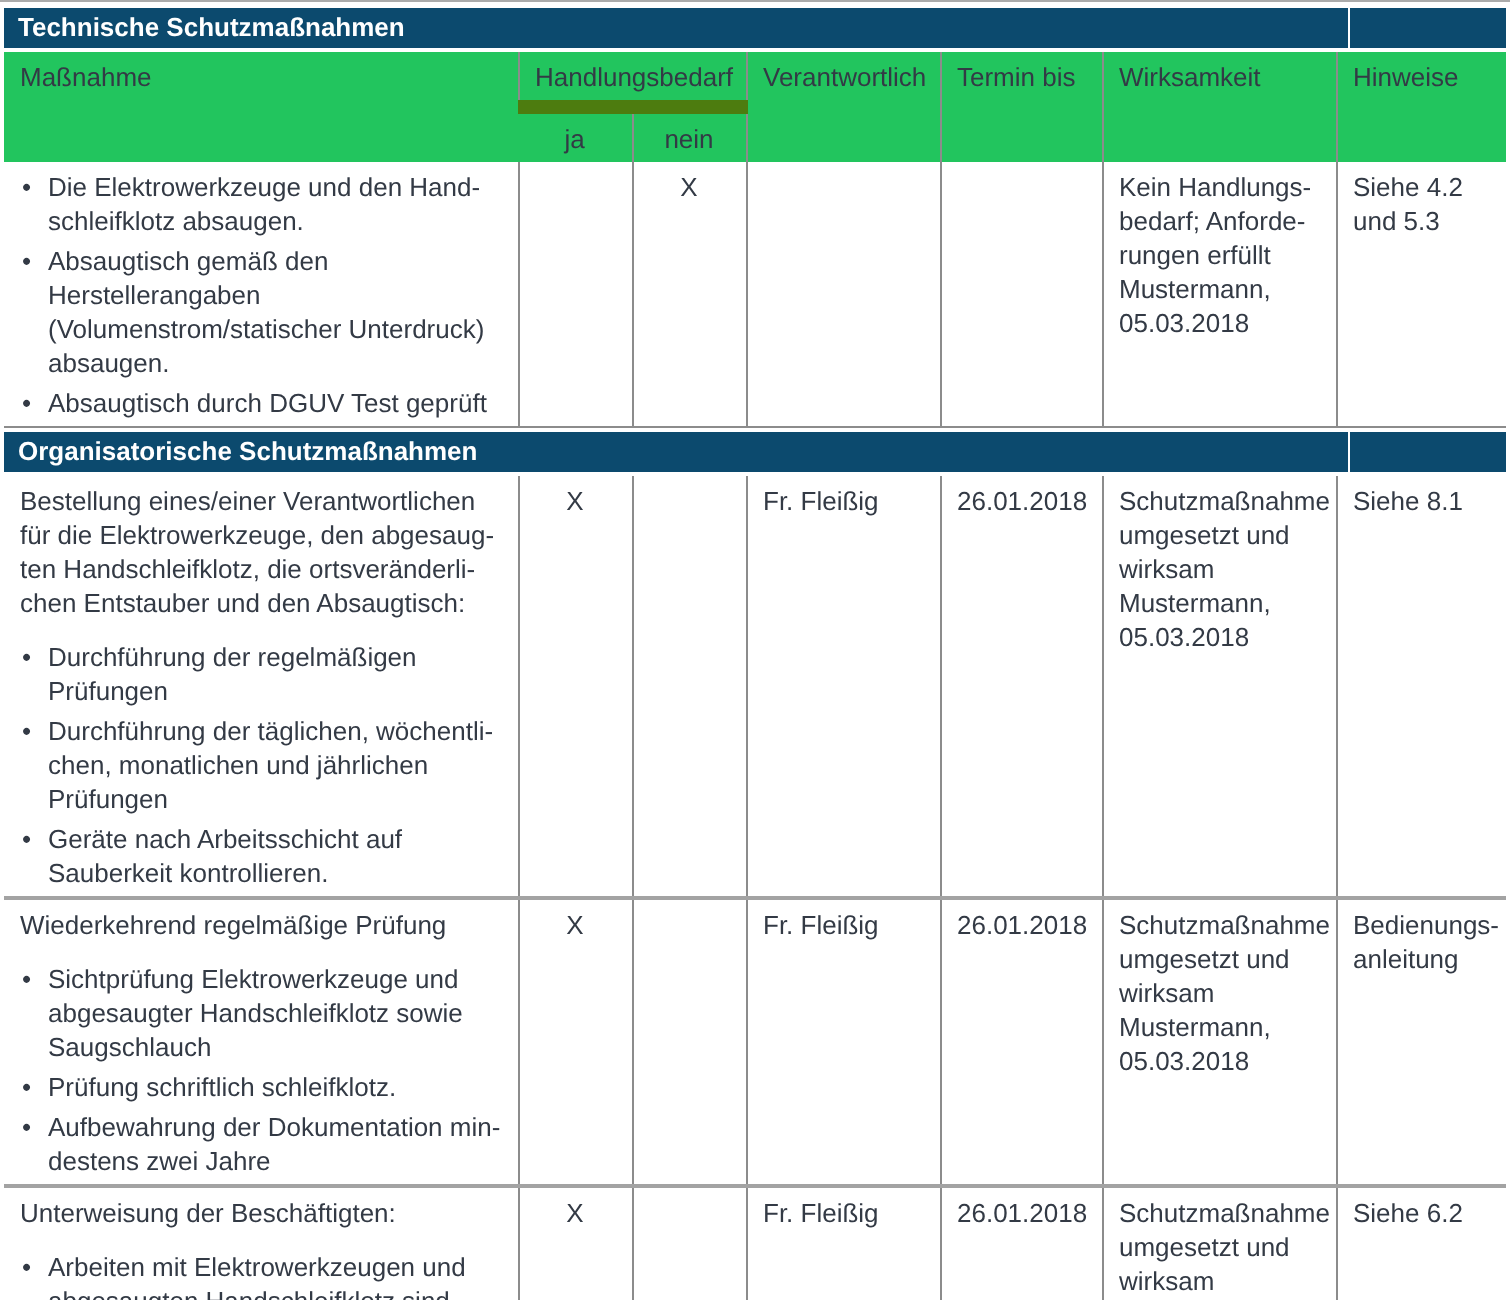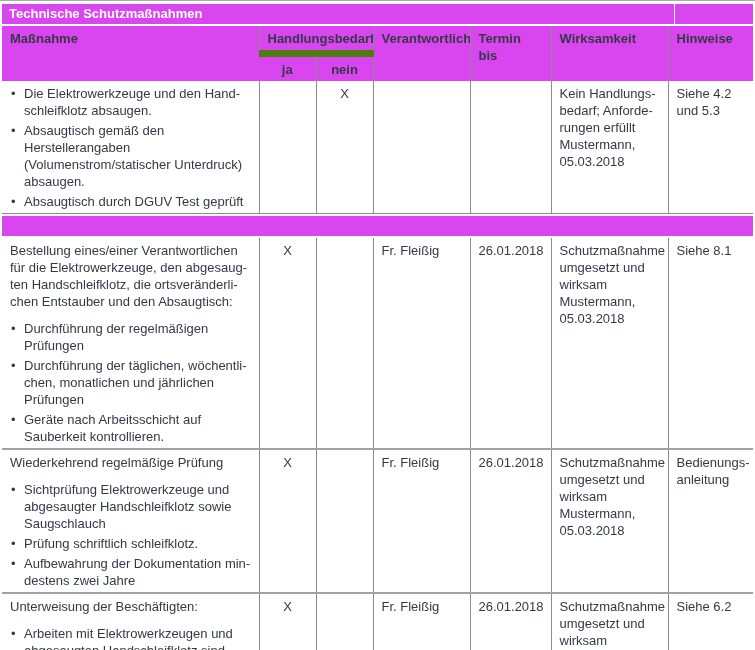--- a/index.html
+++ b/index.html
@@ -9,21 +9,21 @@
     color:#333a45;
     -webkit-font-smoothing:antialiased;
   }
   .page { width:755px; height:650px; overflow:hidden; }
   .top-rule { height:1px; background:#ababab; margin-bottom:3px; }
   .wrap { margin:0 2px; }
 
   
   .section-bar {
     display:flex; height:20px; margin:2px 0;
-    background:#d946ef; color:#ffffff;
+    background:#0c4a6e; color:#ffffff;
   }
   .section-bar .bar-main {
     flex:0 0 665px; border-right:1px solid #ffffff;
     font-size:13px; font-weight:bold; line-height:20px; padding-left:7px;
     white-space:nowrap; overflow:hidden;
   }
   .section-bar .bar-end { flex:1 1 auto; }
 
   
   table {
@@ -31,21 +31,21 @@
     font-size:13px; line-height:17px; color:#333a45;
   }
   th, td {
     vertical-align:top; padding:4px 8px 3px 8px;
     border-left:1px solid #8c8c8c;
     overflow:hidden;
   }
   th:first-child, td:first-child { border-left:none; }
 
   
-  thead th { background:#d946ef; font-weight:bold; text-align:left; }
+  thead th { background:#22c55e; font-weight:normal; text-align:left; }
   th.center { text-align:center; }
   tr.head-sub th { border-top:7px solid #4d7c0f; }
   tr.head-main th[rowspan] { border-bottom:none; }
   table.tbl-head { border-bottom:1px solid #8c8c8c; }
   tr.head-main { height:27px; }
   tr.head-sub  { height:23px; }
 
   
   td.mark { text-align:center; }
   tbody tr + tr td { border-top:2px solid #a3a3a3; }
@@ -112,20 +112,21 @@
             <span class="eff-line">Kein Handlungs­bedarf; Anforde­rungen erfüllt</span>
             <span class="eff-line">Mustermann,</span>
             <span class="eff-line">05.03.2018</span>
           </td>
           <td>Siehe 4.2 und 5.3</td>
         </tr>
       </tbody>
     </table>
 
     <div class="section-bar">
+      <div class="bar-main">Organisatorische Schutzmaßnahmen</div>
       <div class="bar-end"></div>
     </div>
 
     <table>
       <colgroup>
         <col style="width:257px">
           <col style="width:57px">
           <col style="width:57px">
         <col style="width:97px">
           <col style="width:81px">

